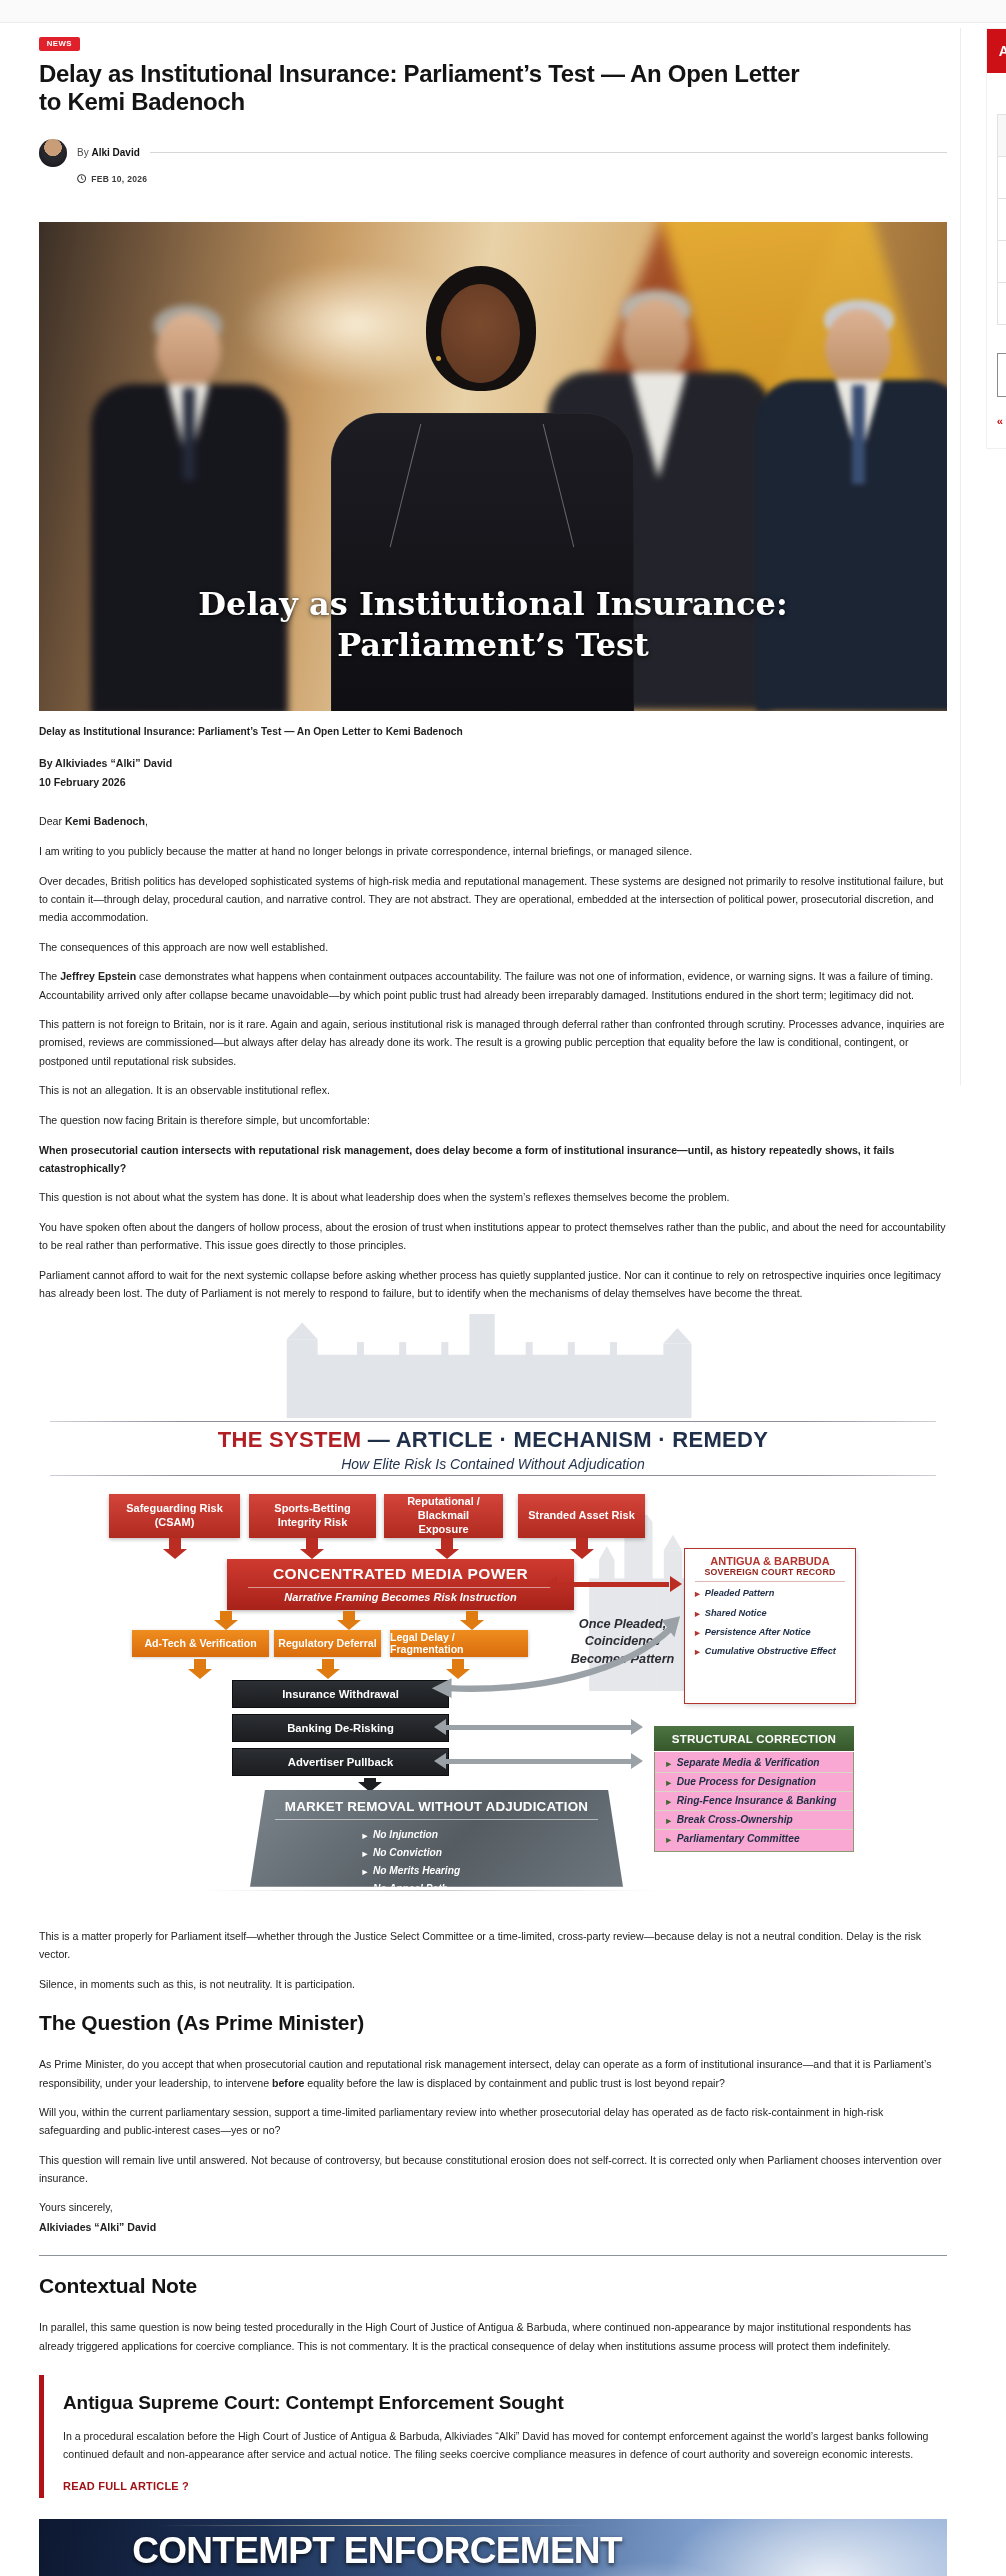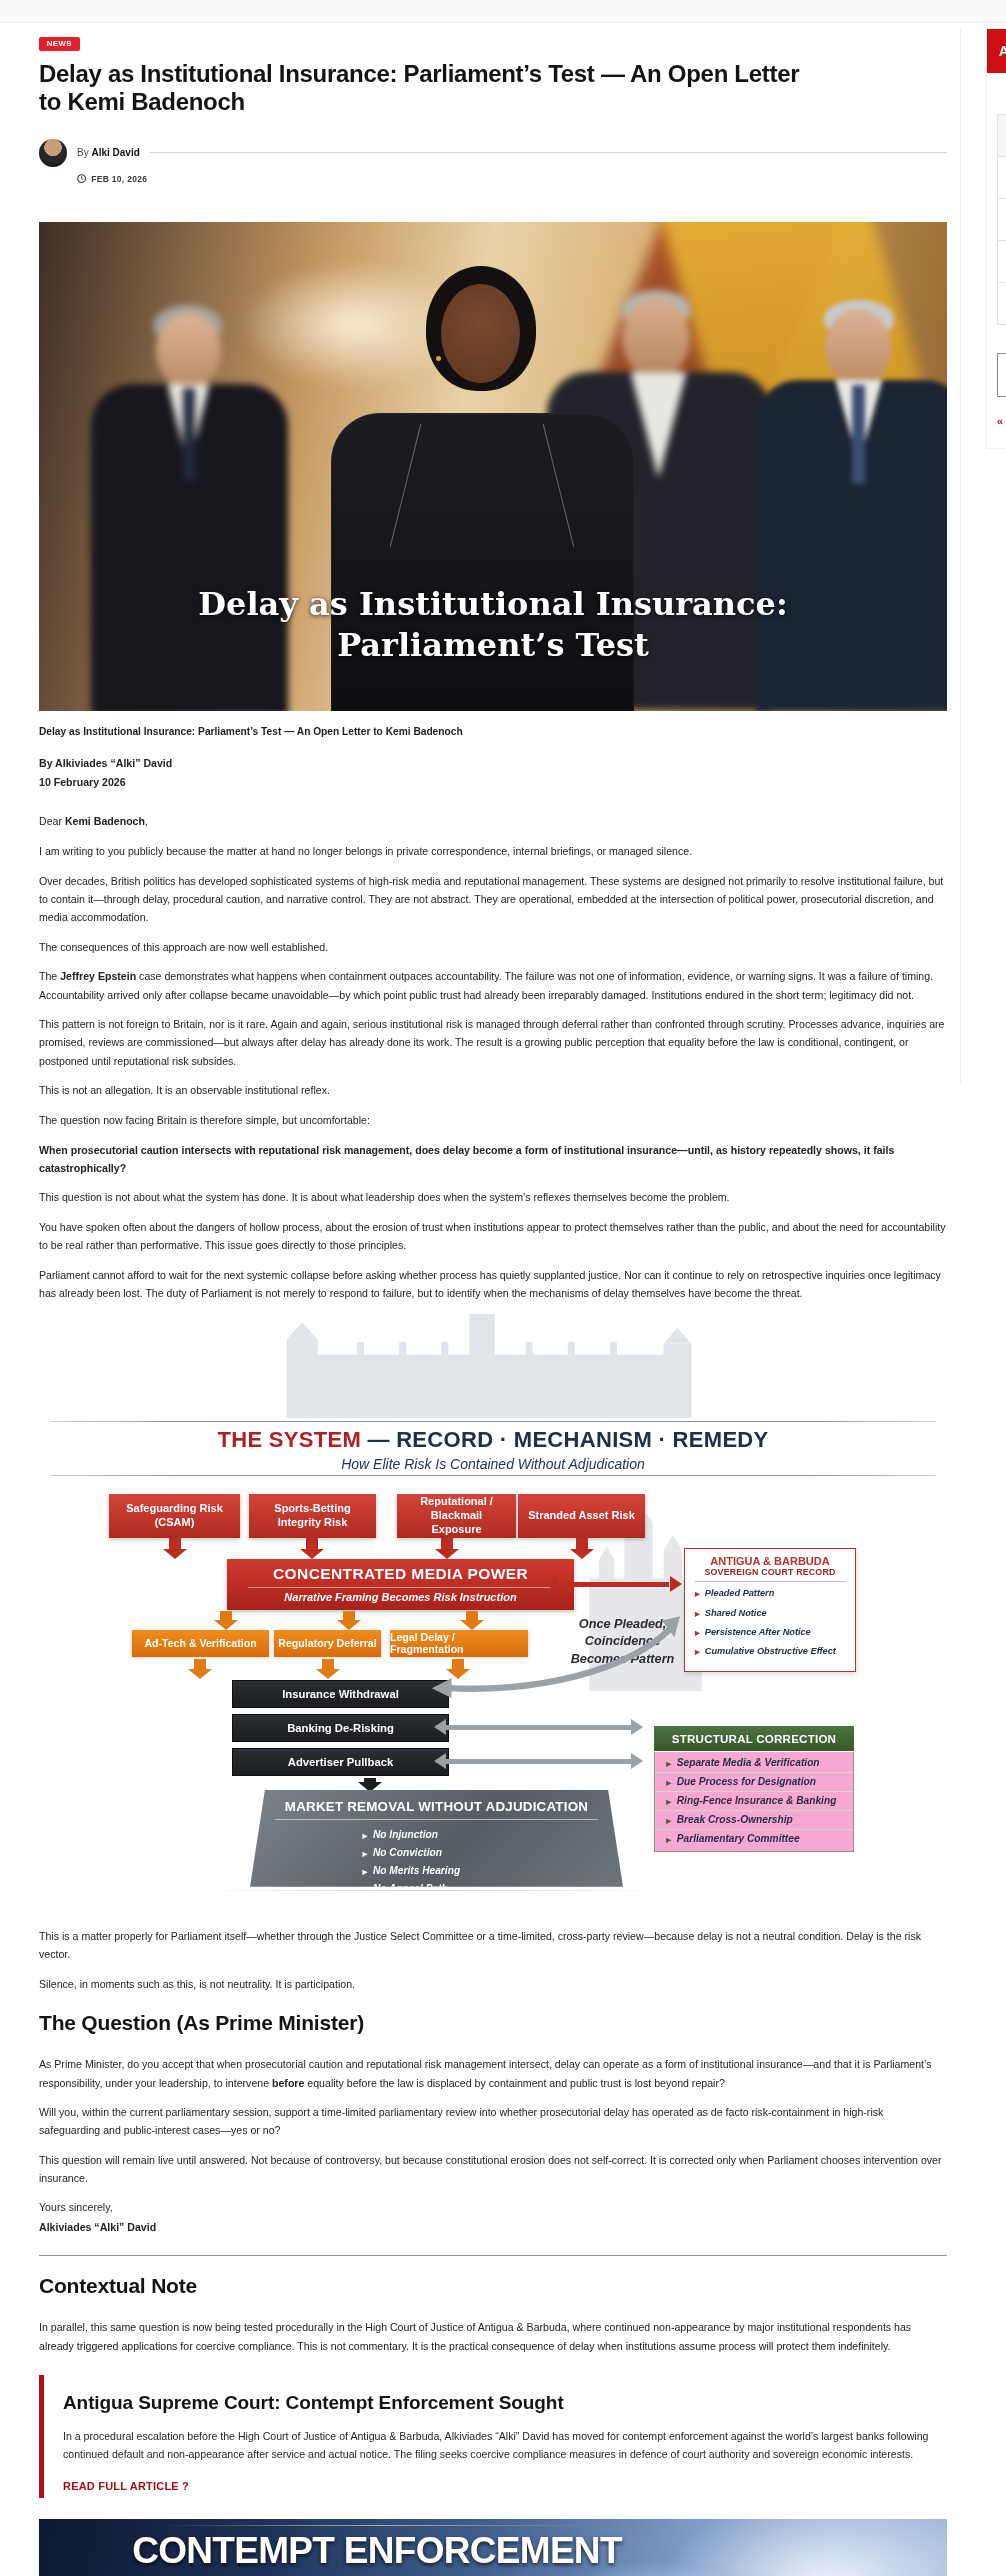--- a/index.html
+++ b/index.html
@@ -102,21 +102,21 @@
   .dbl { position:absolute; height:5px; background:#bb2c22; }
   .dbl:before,.dbl:after { content:""; position:absolute; top:-6.3px; width:0; height:0; border-top:8.5px solid transparent; border-bottom:8.5px solid transparent; }
   .dbl:before { left:-12.7px; border-right:12.7px solid #bb2c22; }
   .dbl:after { right:-12.7px; border-left:12.7px solid #bb2c22; }
   .gdbl { position:absolute; height:5.6px; background:#9aa1a7; }
   .gdbl:before,.gdbl:after { content:""; position:absolute; top:-5.6px; width:0; height:0; border-top:8.5px solid transparent; border-bottom:8.5px solid transparent; }
   .gdbl:before { left:-12px; border-right:12px solid #9aa1a7; }
   .gdbl:after { right:-12px; border-left:12px solid #9aa1a7; }
   .dg-note { position:absolute; left:523px; top:302px; width:121px; text-align:center; font-style:italic; font-weight:700;
              font-size:12.7px; line-height:17.6px; color:#2c2c34; }
-  .court { position:absolute; left:645px; top:234px; width:172px; height:124px; background:#fff; border:1.4px solid #b3352e;
+  .court { position:absolute; left:645px; top:234px; width:172px; height:156px; background:#fff; border:1.4px solid #b3352e;
            box-shadow:1.4px 2.1px 5px rgba(0,0,0,.18); padding:6.3px 10px 0; }
   .court .t1 { text-align:center; font-size:11px; font-weight:800; color:#b3352e; }
   .court .t2 { text-align:center; font-size:8.8px; font-weight:800; color:#93261f; letter-spacing:0.2px; border-bottom:0.7px solid #ddb7b4; padding-bottom:3.5px; margin-bottom:2.8px; }
   .court-item { font-size:9.2px; font-weight:700; font-style:italic; color:#22304a; line-height:18.3px; }
   .court-item:before { content:"▶"; color:#b3352e; font-size:6.3px; margin-right:5px; font-style:normal; }
   .struct-head { position:absolute; left:615px; top:412px; width:200px; height:25px; display:flex; align-items:center; justify-content:center;
                  color:#fff; font-weight:800; font-size:11.6px; letter-spacing:0.2px; background:linear-gradient(180deg,#4d7442,#36582b); }
   .struct-list { position:absolute; left:615px; top:438px; width:200px; background:#f9a8d4; border:0.7px solid #8a9a70; border-top:none; padding:2.1px 0 2.8px; }
   .struct-item { font-size:10.2px; font-weight:700; font-style:italic; color:#1f2d45; padding:3.5px 0 3.5px 11.3px; border-bottom:0.7px solid #d3d9c2; }
   .struct-item:last-child { border-bottom:none; }
@@ -267,27 +267,27 @@
           <polygon points="60,10 80,-16 100,10"></polygon>
         <rect x="10" y="90" width="160" height="160"></rect>
         <rect x="116" y="50" width="26" height="200"></rect>
           <polygon points="116,50 129,28 142,50"></polygon>
         <rect x="24" y="64" width="22" height="186"></rect>
           <polygon points="24,64 35,44 46,64"></polygon>
       </g>
     </svg>
 
     <div class="rule1"></div>
-    <div class="dg-title"><span class="accent">THE SYSTEM</span><span> — RECORD · MECHANISM · REMEDY</span></div>
+    <div class="dg-title"><span class="accent">THE SYSTEM</span><span> — ARTICLE · MECHANISM · REMEDY</span></div>
     <div class="dg-sub">How Elite Risk Is Contained Without Adjudication</div>
     <div class="rule2"></div>
 
     <div class="risk" style="left:70px;width:131px;">Safeguarding Risk (CSAM)</div>
     <div class="risk" style="left:210px;width:127px;">Sports-Betting Integrity Risk</div>
-    <div class="risk" style="left:358px;width:119px;">Reputational / Blackmail Exposure</div>
+    <div class="risk" style="left:345px;width:119px;">Reputational / Blackmail Exposure</div>
     <div class="risk" style="left:479px;width:127px;">Stranded Asset Risk</div>
 
     <div class="arr red" style="left:124px;top:224px;">
         <div class="shaft" style="height:11.3px;"></div>
         <div class="head" style="top:11.3px;"></div>
       </div>
     <div class="arr red" style="left:261px;top:224px;">
         <div class="shaft" style="height:11.3px;"></div>
         <div class="head" style="top:11.3px;"></div>
       </div>

